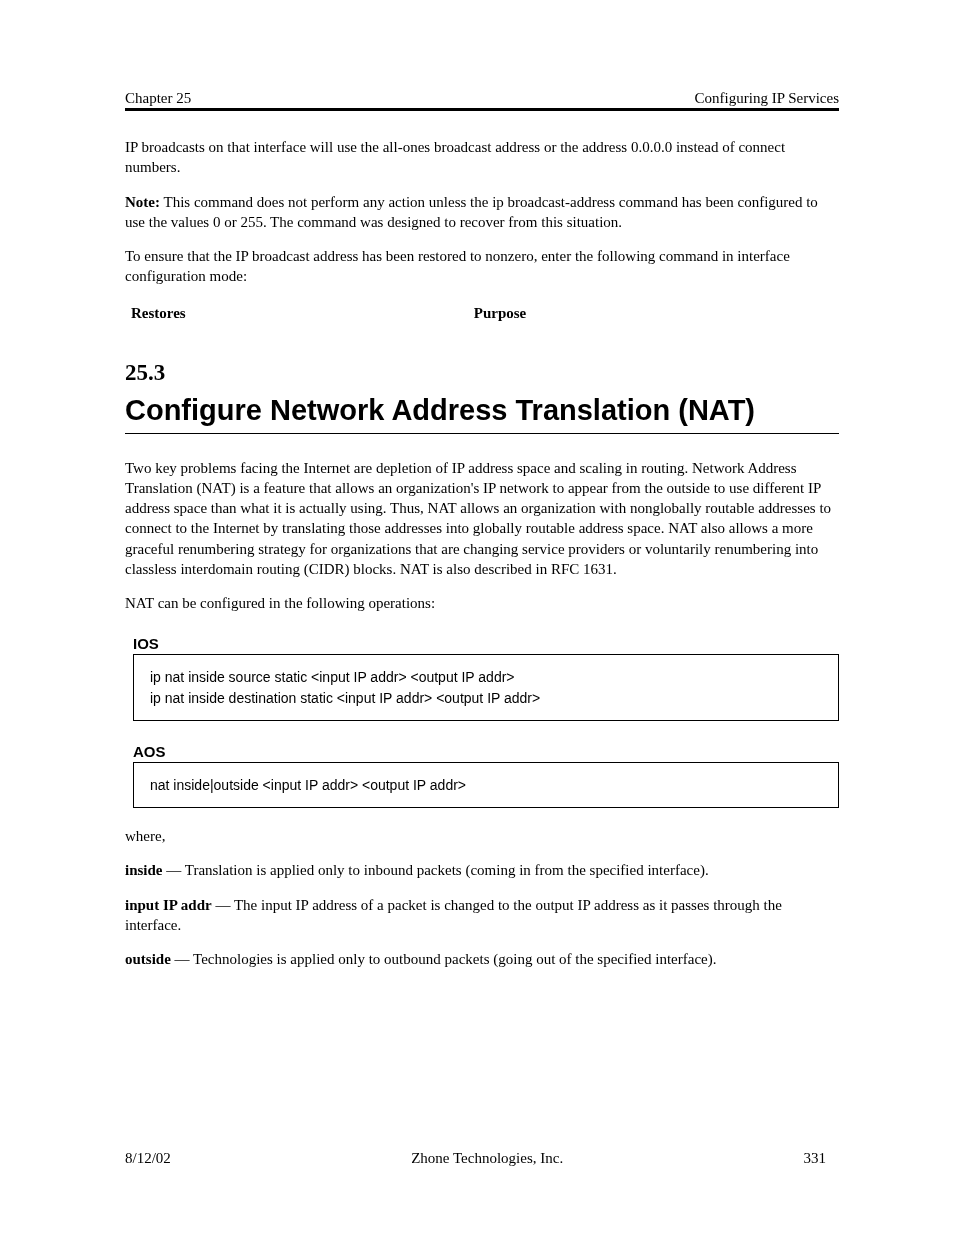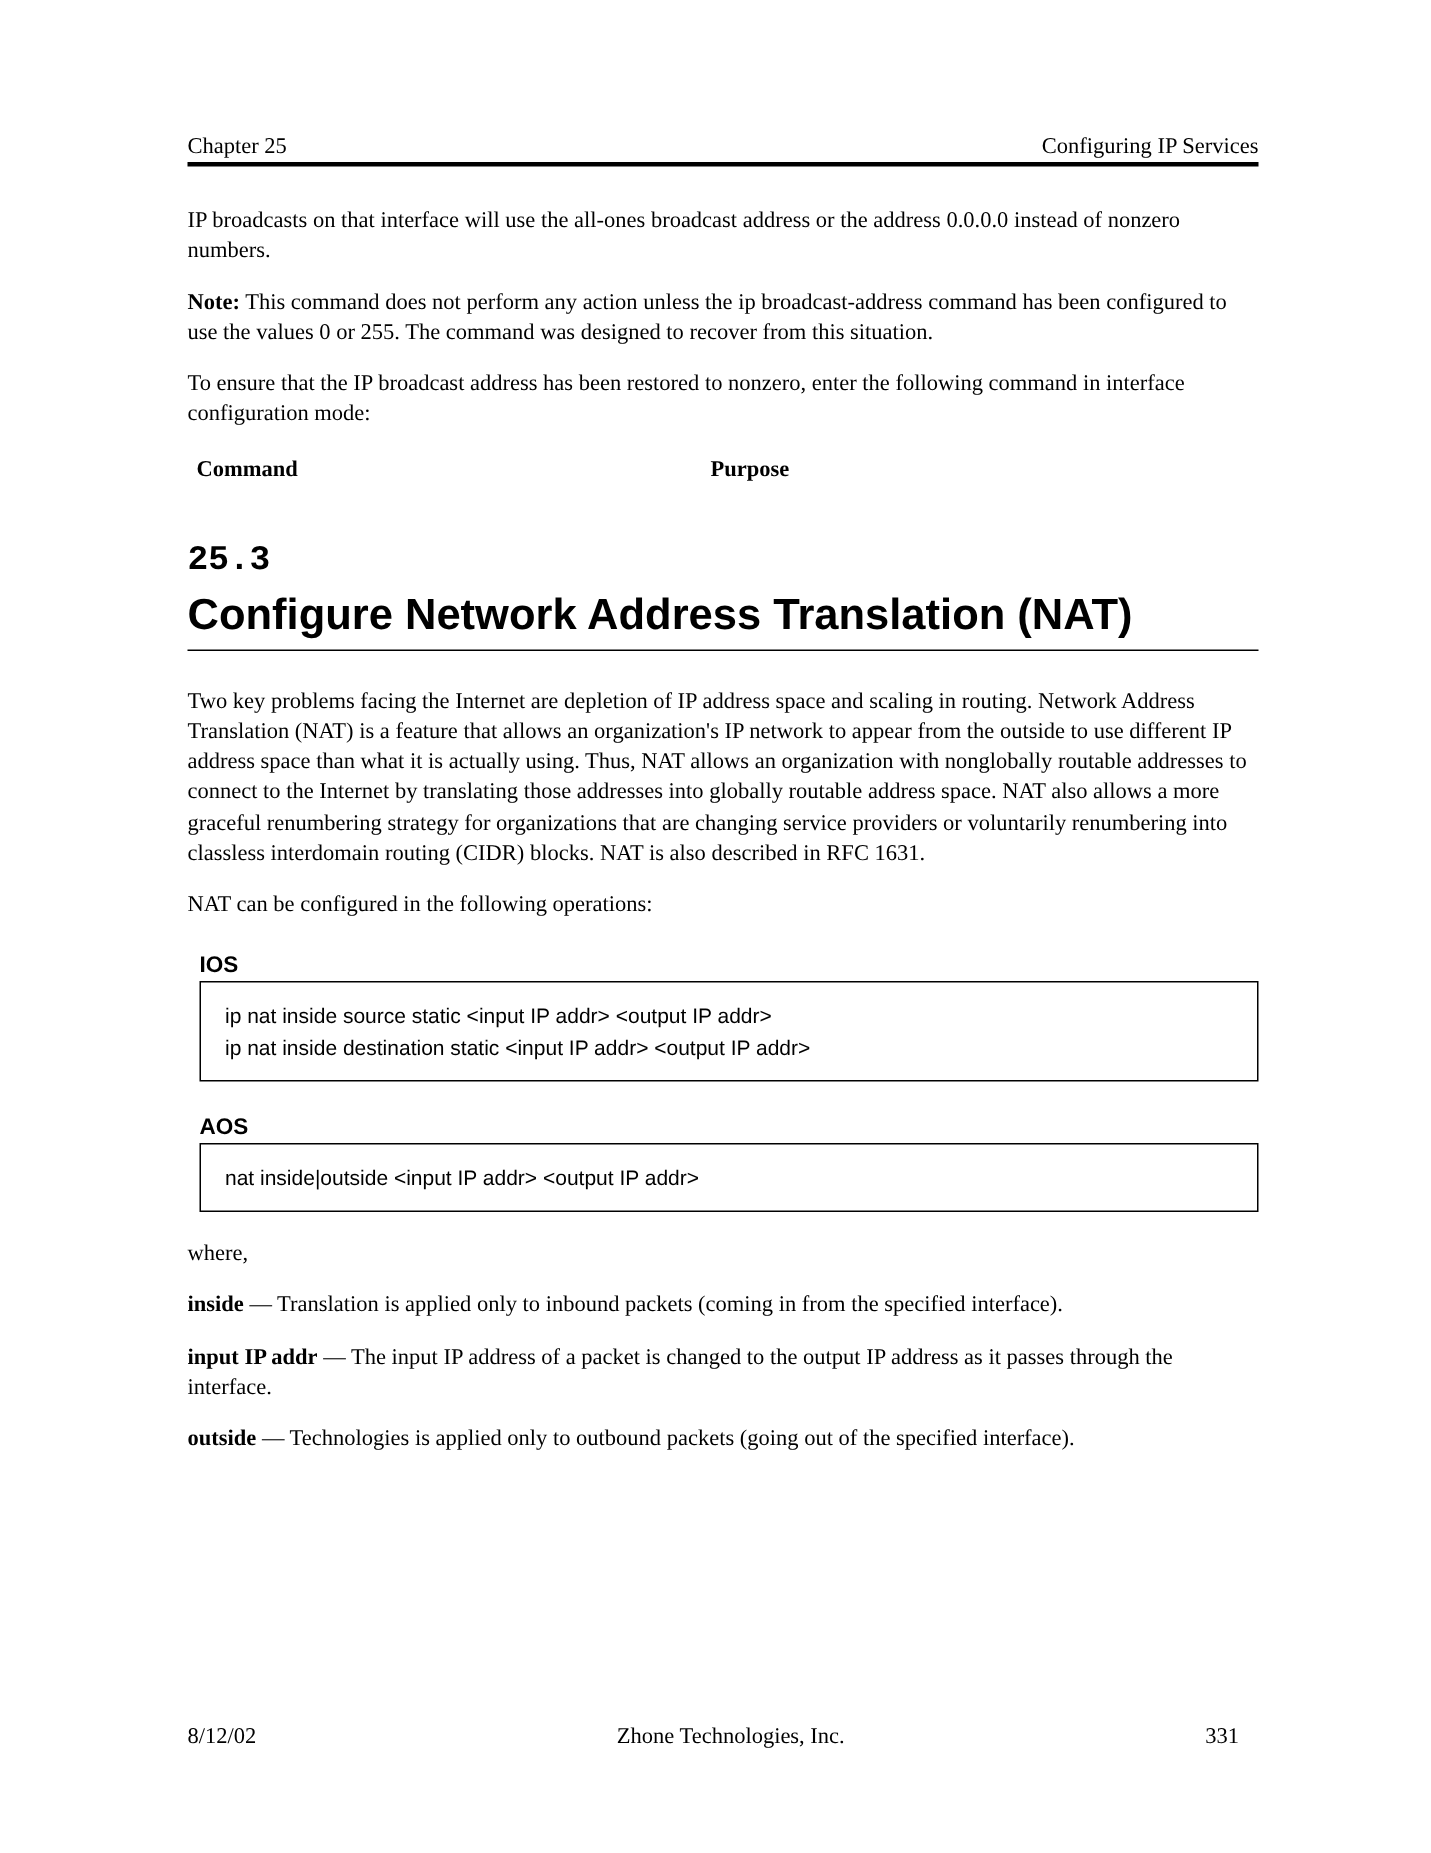--- a/index.html
+++ b/index.html
@@ -30,21 +30,21 @@
     border: none;
     border-top: 1px solid #000;
     margin: 0 0 24px 0;
   }
   p {
     margin: 0 0 14px 0;
     font-size: 15px;
     line-height: 1.35;
   }
   .section-num {
-    font-family: Liberation Mono, monospace;
+    font-family: Liberation Serif, serif;
     font-weight: bold;
     font-size: 23px;
     margin: 34px 0 8px 0;
   }
   .section-title {
     font-family: Arial, Helvetica, sans-serif;
     font-weight: bold;
     font-size: 29px;
     margin: 0 0 6px 0;
   }
@@ -75,34 +75,34 @@
 </head>
 <body>
 
 <div class="page">
   <div class="header-line">
     <span>Chapter 25</span>
     <span>Configuring IP Services</span>
   </div>
   <hr class="thick-rule">
 
-  <p>IP broadcasts on that interface will use the all-ones broadcast address or the address 0.0.0.0 instead of nonzero numbers.</p>
+  <p>IP broadcasts on that interface will use the all-ones broadcast address or the address 0.0.0.0 instead of connect numbers.</p>
 
   <p>
     <strong>Note:</strong>
     <span>This command does not perform any action unless the ip broadcast-address command has been configured to use the values 0 or 255. The command was designed to recover from this situation.</span>
   </p>
 
   <p>To ensure that the IP broadcast address has been restored to nonzero, enter the following command in interface configuration mode:</p>
 
   <table style="width:100%; border-collapse:collapse; font-size:15px; margin-bottom:10px;">
     <tbody>
         <tr>
       <td style="width:48%; vertical-align:top; padding:4px 6px;">
-        <strong>Command</strong>
+        <strong>Restores</strong>
       </td>
       <td style="vertical-align:top; padding:4px 6px;">
         <strong>Purpose</strong>
       </td>
     </tr>
   </tbody>
     </table>
 
   <div class="section-num">25.3</div>
   <div class="section-title">Configure Network Address Translation (NAT)</div>

